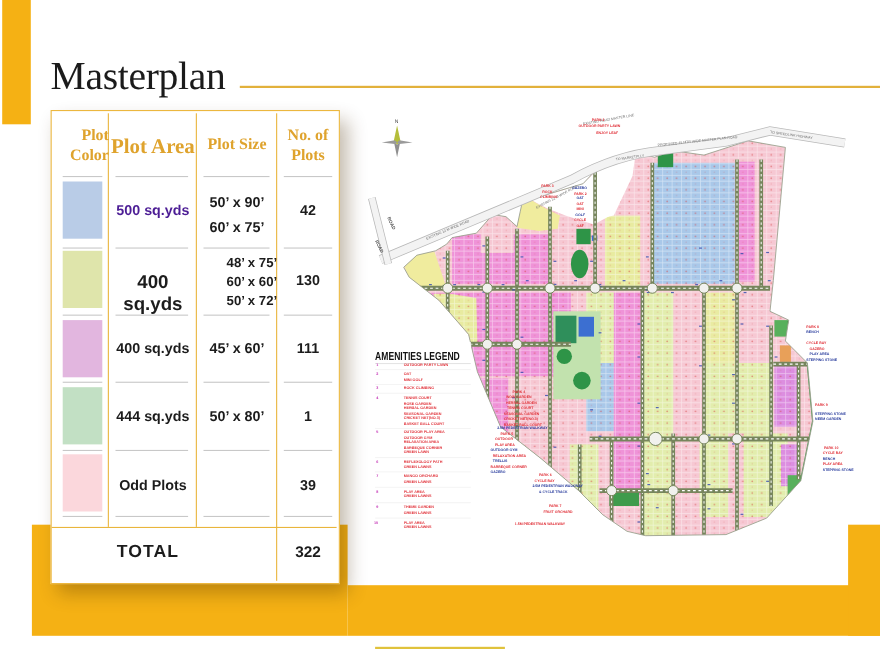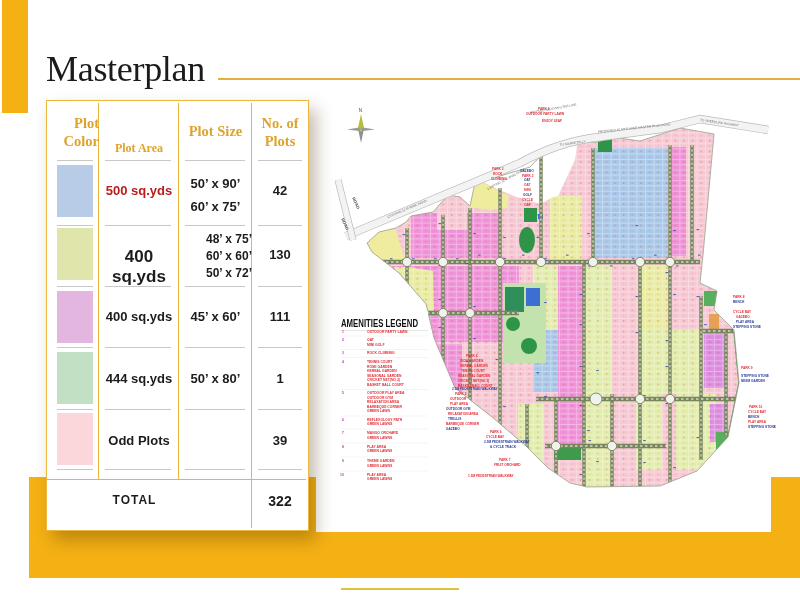--- a/index.html
+++ b/index.html
@@ -27,34 +27,34 @@
 <div class="abs" style="left:46px;top:100px;width:261px;height:429px;background:#ffffff;border:1px solid #ECB73F;box-shadow:7px 9px 16px rgba(70,45,0,0.32);">
 
   <div class="abs" style="left:51px;top:2px;width:1px;height:376px;background:#E9B53C;"></div>
 
   <div class="abs" style="left:131px;top:2px;width:1px;height:376px;background:#E9B53C;"></div>
 
   <div class="abs" style="left:204px;top:2px;width:1px;height:425px;background:#E9B53C;"></div>
 
   <div class="abs" style="left:0;top:13px;width:52px;text-align:right;font-family:'Liberation Serif',serif;font-weight:bold;font-size:14.5px;line-height:18px;color:#DFA32D;">Plot<br>Color</div>
 
-  <div class="abs" style="left:52px;top:22px;width:80px;text-align:center;font-family:'Liberation Serif',serif;font-weight:bold;font-size:12px;color:#DFA32D;margin-top:18px;">Plot Area</div>
+  <div class="abs" style="left:52px;top:22px;width:80px;text-align:center;font-family:'Liberation Serif',serif;font-weight:bold;font-size:19px;color:#DFA32D;">Plot Area</div>
 
   <div class="abs" style="left:132px;top:22px;width:73px;text-align:center;font-family:'Liberation Serif',serif;font-weight:bold;font-size:14.5px;color:#DFA32D;">Plot Size</div>
 
   <div class="abs" style="left:205px;top:13px;width:56px;text-align:center;font-family:'Liberation Serif',serif;font-weight:bold;font-size:14.5px;line-height:18px;color:#DFA32D;">No. of<br>Plots</div>
 
   <div class="abs" style="left:10px;top:59px;width:36px;height:1px;background:#C8C8C8;"></div>
   <div class="abs" style="left:58px;top:59px;width:66px;height:1px;background:#C8C8C8;"></div>
   <div class="abs" style="left:138px;top:59px;width:60px;height:1px;background:#C8C8C8;"></div>
   <div class="abs" style="left:211px;top:59px;width:44px;height:1px;background:#C8C8C8;"></div>
 
   <div class="abs" style="left:10px;top:64px;width:36px;height:52px;background:#B9CCE7;"></div>
 
-  <div class="abs" style="left:52px;top:82px;width:80px;text-align:center;font-weight:bold;font-size:13px;color:#b91c1c;">500 sq.yds</div>
+  <div class="abs" style="left:52px;top:82px;width:80px;text-align:center;font-weight:bold;font-size:13px;color:#4c1d95;">500 sq.yds</div>
 
   <div class="abs" style="left:132px;top:71px;width:73px;text-align:center;font-weight:bold;font-size:13px;line-height:23px;color:#1c1c1c;">50’ x 90’<br>60’ x 75’</div>
 
   <div class="abs" style="left:205px;top:82px;width:56px;text-align:center;font-weight:bold;font-size:13px;color:#1c1c1c;">42</div>
 
   <div class="abs" style="left:10px;top:124px;width:36px;height:1px;background:#C8C8C8;"></div>
   <div class="abs" style="left:58px;top:124px;width:66px;height:1px;background:#C8C8C8;"></div>
   <div class="abs" style="left:138px;top:124px;width:60px;height:1px;background:#C8C8C8;"></div>
   <div class="abs" style="left:211px;top:124px;width:44px;height:1px;background:#C8C8C8;"></div>
 
@@ -103,21 +103,21 @@
 
   <div class="abs" style="left:205px;top:332px;width:56px;text-align:center;font-weight:bold;font-size:13px;color:#1c1c1c;">39</div>
 
   <div class="abs" style="left:10px;top:368px;width:36px;height:1px;background:#C8C8C8;"></div>
   <div class="abs" style="left:58px;top:368px;width:66px;height:1px;background:#C8C8C8;"></div>
   <div class="abs" style="left:138px;top:368px;width:60px;height:1px;background:#C8C8C8;"></div>
   <div class="abs" style="left:211px;top:368px;width:44px;height:1px;background:#C8C8C8;"></div>
 
   <div class="abs" style="left:0px;top:378px;width:259px;height:1px;background:#E9B53C;"></div>
 
-  <div class="abs" style="left:0px;top:392px;width:175px;text-align:center;font-weight:bold;font-size:12px;color:#1c1c1c;letter-spacing:1px;">TOTAL</div>
+  <div class="abs" style="left:0px;top:392px;width:175px;text-align:center;font-weight:bold;font-size:16px;color:#1c1c1c;letter-spacing:1px;">TOTAL</div>
 
   <div class="abs" style="left:205px;top:392px;width:56px;text-align:center;font-weight:bold;font-size:14px;color:#1c1c1c;">322</div>
 </div>
 
 <svg class="abs" style="left:330px;top:96px;" width="450" height="404" viewBox="330 96 450 404">
   <defs>
     <pattern id="plots" width="8.6" height="10.6" patternUnits="userSpaceOnUse">
       <path d="M0 0.35H8.6 M0 5.65H8.6 M0.35 0V10.6" stroke="#ffffff" stroke-width="0.7" fill="none"></path>
       <circle cx="4.5" cy="2.9" r="0.8" fill="#d64040"></circle>
       <circle cx="4.5" cy="8.1" r="0.55" fill="#d64040" opacity="0.55"></circle>

